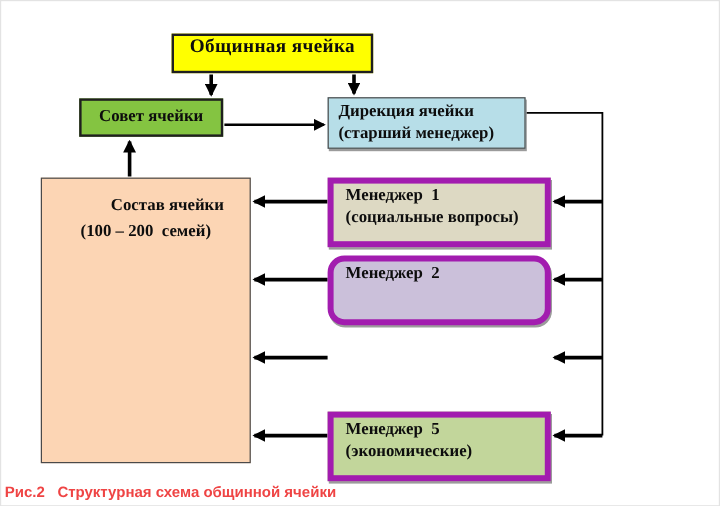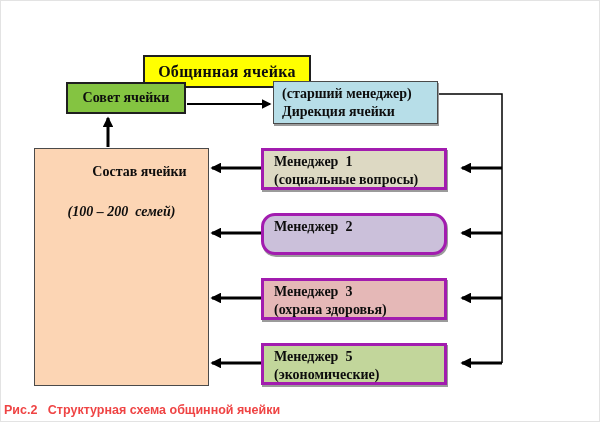--- a/index.html
+++ b/index.html
@@ -18,22 +18,22 @@
     position:absolute;
     box-sizing:border-box;
     color:#0d0d0d;
     font-weight:bold;
   }
   .t{white-space:pre-wrap;}
   
   .box-root{
     left:142px;top:27px;width:168px;height:33px;
     border:2px solid #1f1f1f;
-    display:flex;align-items:center;justify-content:center;
-    font-size:16px;letter-spacing:.3px;margin-top:27px;
+    display:flex;justify-content:center;
+    font-size:16px;letter-spacing:.3px;
   }
   
   .box-council{
     left:65px;top:81px;width:120px;height:32px;
     border:2px solid #1f1f1f;
     display:flex;align-items:center;justify-content:center;
     font-size:14px;
   }
   
   .box-direction{
@@ -44,25 +44,25 @@
     font-size:14px;line-height:18px;
   }
   
   .box-composition{
     left:33px;top:147px;width:175px;height:238px;
     border:1px solid #4a4a4a;
     text-align:center;
     font-size:14px;line-height:18px;
   }
   .box-composition .l1{margin-top:14px;padding-left:36px;}
-  .box-composition .l2{margin-top:22px;font-style:italic;}
+  .box-composition .l2{margin-top:4px;}
   
   .box-manager{
-    left:260px;width:186px;height:42px;
-    border:3px solid #a21caf;
+    left:272px;width:186px;height:58px;
+    border:5px solid #a21caf;
     box-shadow:1px 2px 0 #9b9b9b;
     padding:2px 0 0 10px;
     font-size:14px;line-height:18px;
   }
   .m0{top:147px;} .m1{top:212px;border-radius:14px;} .m2{top:277px;} .m3{top:342px;}
   
   .caption{
     position:absolute;left:3px;top:402px;
     font-family:"Liberation Sans","DejaVu Sans",sans-serif;
     font-weight:bold;font-size:12.5px;color:#ef4444;
@@ -107,42 +107,38 @@
 
   <div class="box box-root" style="background-color: rgb(255, 255, 0);">
     <span class="t">Общинная ячейка</span>
   </div>
 
   <div class="box box-council" style="background-color: rgb(132, 196, 65);">
     <span class="t">Совет ячейки</span>
   </div>
 
   <div class="box box-direction" style="background-color: rgb(183, 222, 232);">
+    <div class="t">Дирекция ячейки</div>
     <div class="t">(старший менеджер)</div>
-    <div class="t">Дирекция ячейки</div>
   </div>
 
   <div class="box box-composition" style="background-color: rgb(252, 213, 180);">
     <div class="t l1">Состав ячейки</div>
     <div class="t l2">(100 – 200  семей)</div>
   </div>
 
   <div class="box box-manager m0" style="background-color: rgb(221, 217, 195);">
     <div class="t">Менеджер  1</div>
     <div class="t">(социальные вопросы)</div>
   </div>
 
   <div class="box box-manager m1" style="background-color: rgb(203, 192, 218);">
     <div class="t">Менеджер  2</div>
   </div>
 
-  <div class="box box-manager m2" style="background-color: rgb(229, 184, 183);">
-    <div class="t">Менеджер  3</div>
-    <div class="t">(охрана здоровья)</div>
-  </div>
 
   <div class="box box-manager m3" style="background-color: rgb(194, 214, 155);">
     <div class="t">Менеджер  5</div>
     <div class="t">(экономические)</div>
   </div>
 
   <div class="caption">Рис.2   Структурная схема общинной ячейки</div>
 
 </div>
 

